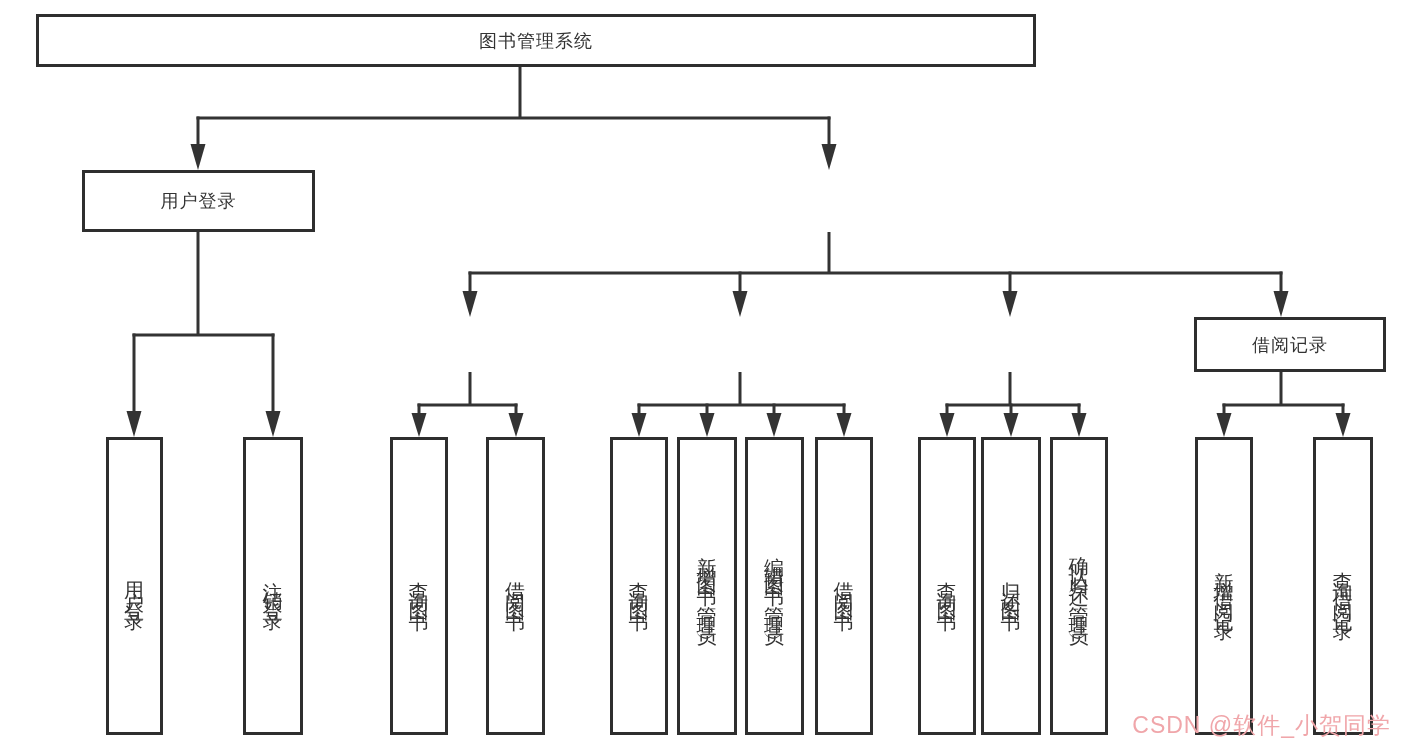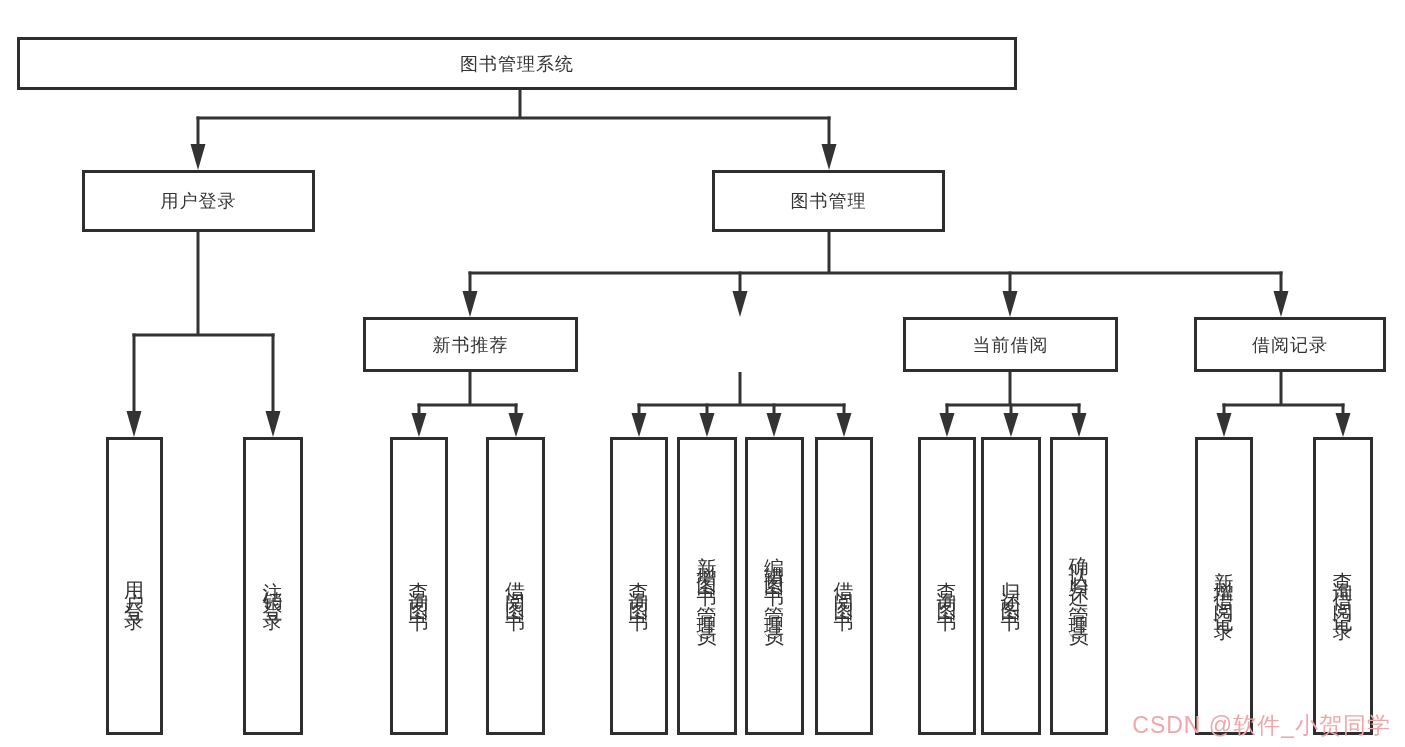--- a/index.html
+++ b/index.html
@@ -132,27 +132,24 @@
       <polygon class="ah" points="1071.5,413 1086.5,413 1079,437"></polygon>
 
     <path class="ln" d="M1281 372 L1281 405"></path>
     <path class="ln" d="M1222.5 405 L1344.5 405"></path>
     <path class="ln" d="M1224 403.5 L1224 415"></path>
       <polygon class="ah" points="1216.5,413 1231.5,413 1224,437"></polygon>
     <path class="ln" d="M1343 403.5 L1343 415"></path>
       <polygon class="ah" points="1335.5,413 1350.5,413 1343,437"></polygon>
   </svg>
 
-  <div class="node h root" style="left:17px;top:14px;width:1000px;height:53px;margin-top:23px;">图书管理系统</div>
+  <div class="node h root" style="left:36px;top:14px;width:1000px;height:53px;">图书管理系统</div>
 
   <div class="node h" style="left:82px;top:170px;width:233px;height:62px;">用户登录</div>
-  <div class="node h" style="left:712px;top:170px;width:233px;height:62px;">图书管理</div>
 
-  <div class="node h" style="left:363px;top:317px;width:215px;height:55px;">新书推荐</div>
-  <div class="node h" style="left:903px;top:317px;width:215px;height:55px;">当前借阅</div>
   <div class="node h" style="left:1194px;top:317px;width:192px;height:55px;">借阅记录</div>
 
   <div class="node leaf" style="left:106px;top:437px;width:57px;height:298px;">用户登录</div>
   <div class="node leaf" style="left:243px;top:437px;width:60px;height:298px;">注销登录</div>
 
   <div class="node leaf" style="left:390px;top:437px;width:58px;height:298px;">查询图书</div>
   <div class="node leaf" style="left:486px;top:437px;width:59px;height:298px;">借阅图书</div>
 
   <div class="node leaf" style="left:610px;top:437px;width:58px;height:298px;">查询图书</div>
   <div class="node leaf" style="left:677px;top:437px;width:60px;height:298px;">新增图书（管理员）</div>

